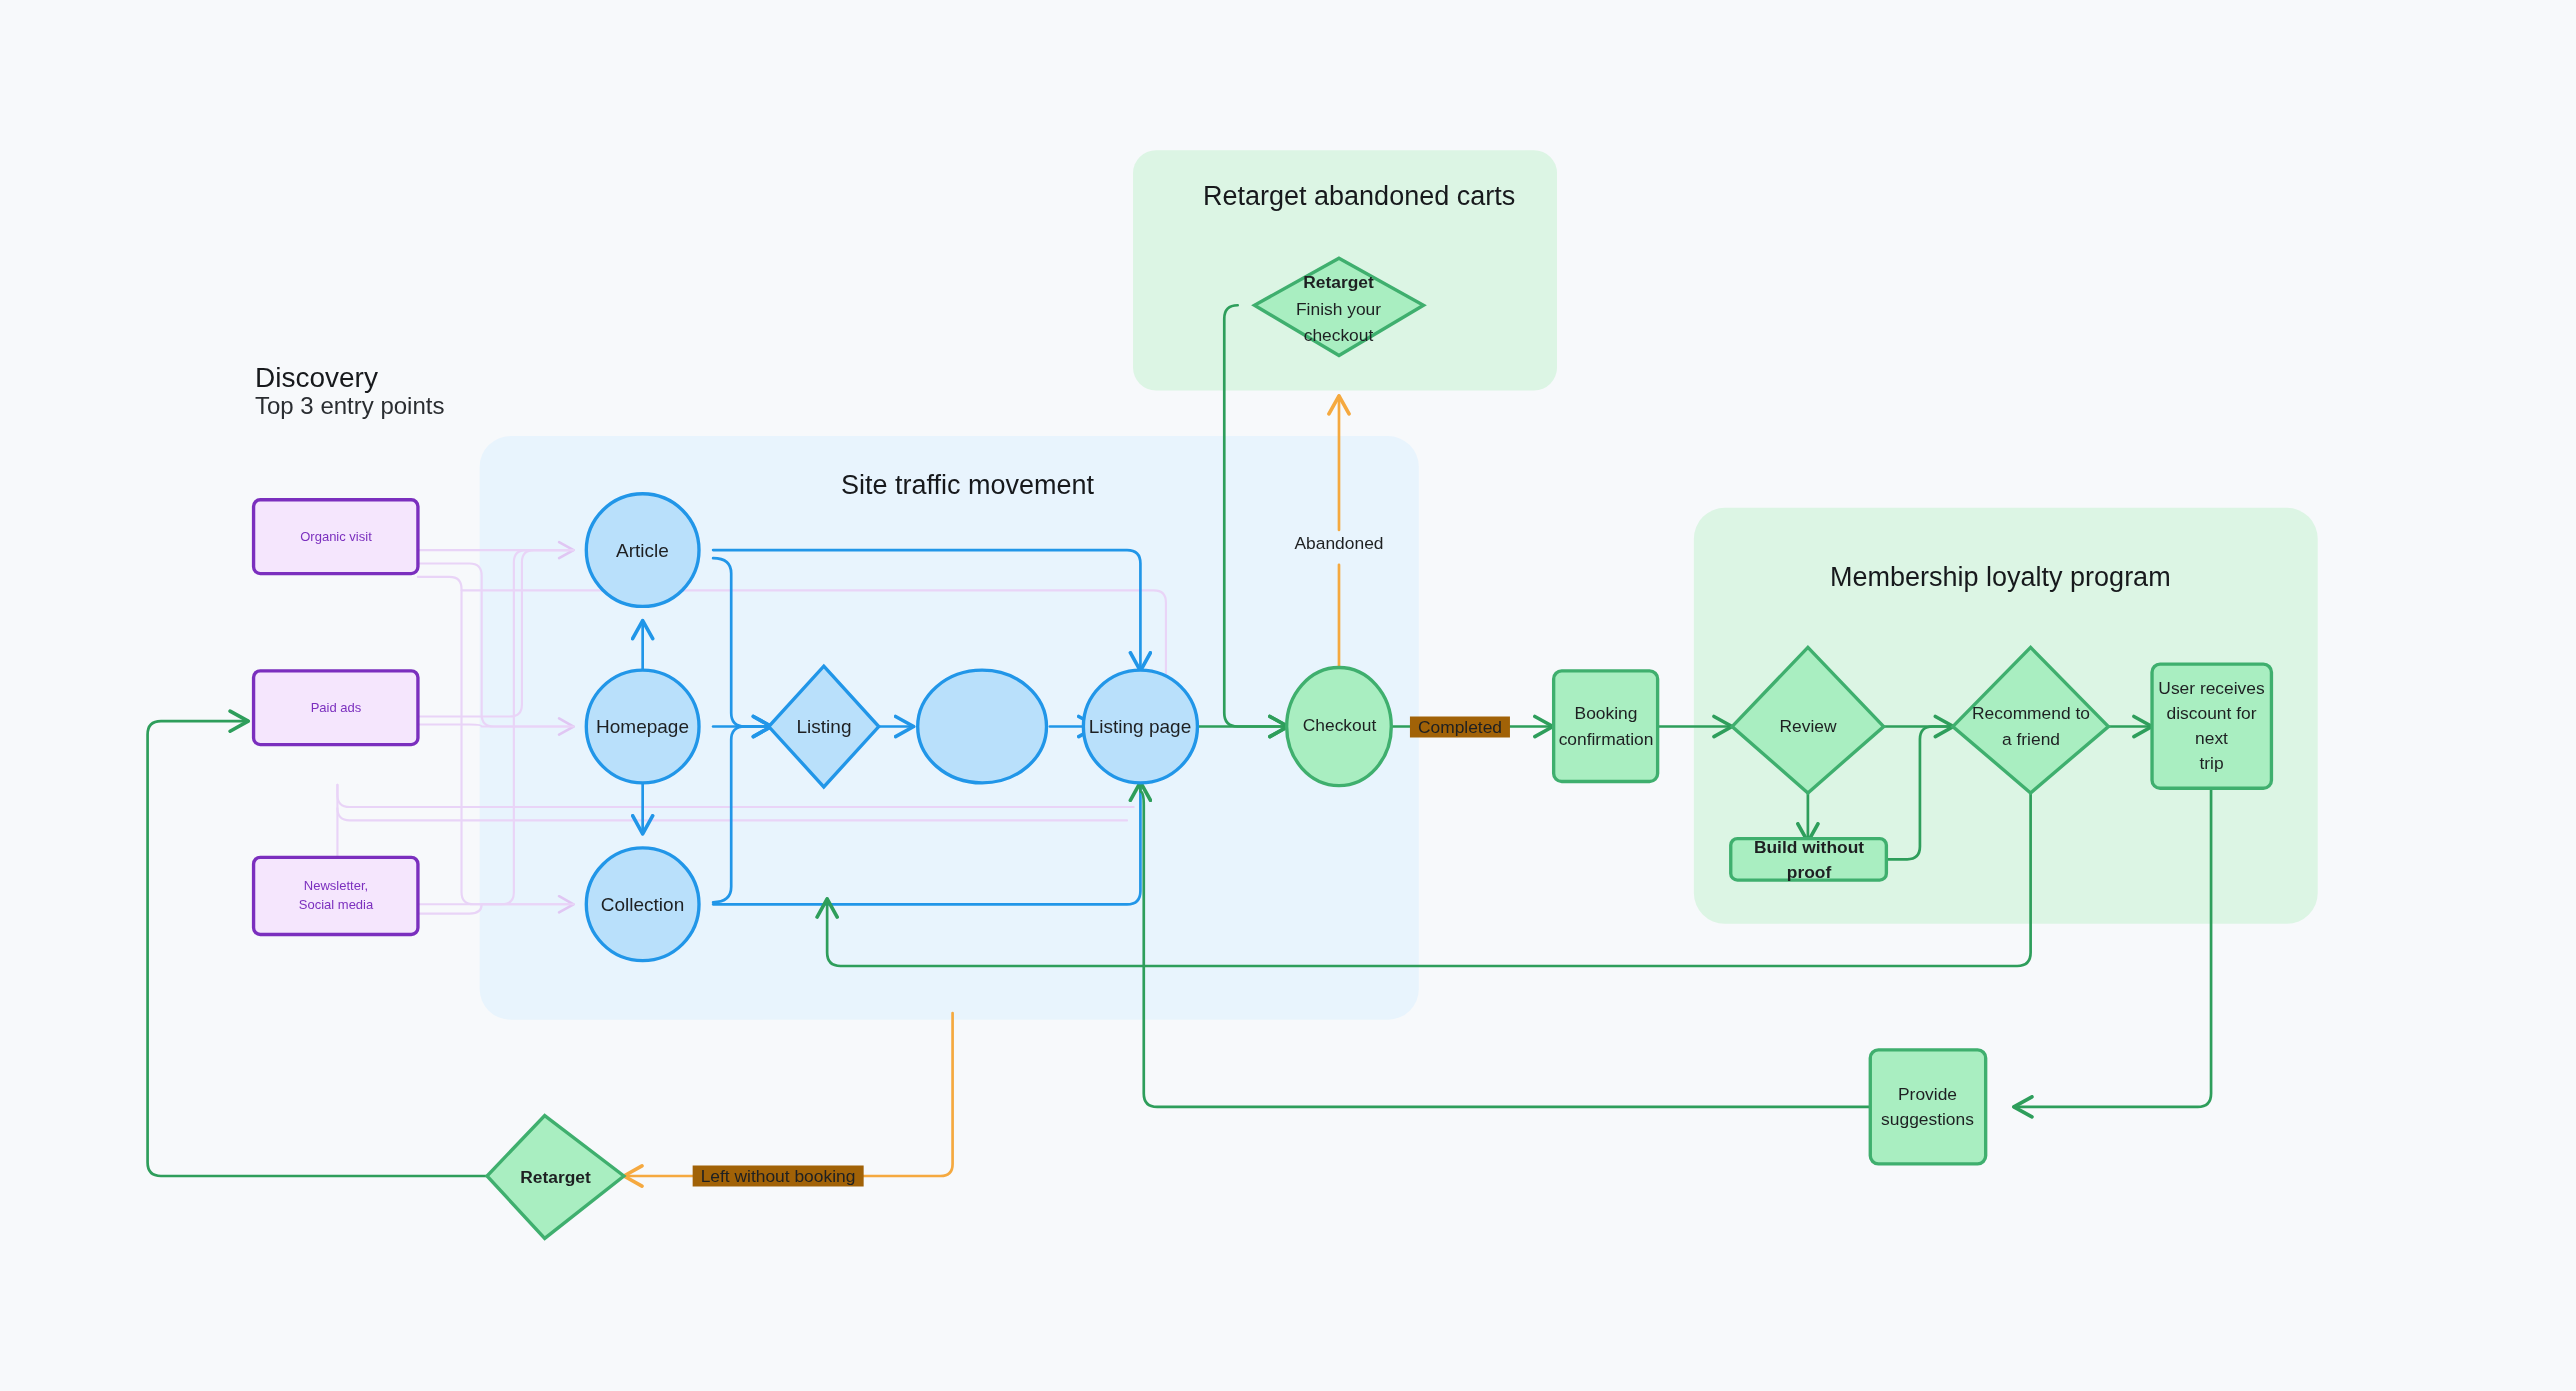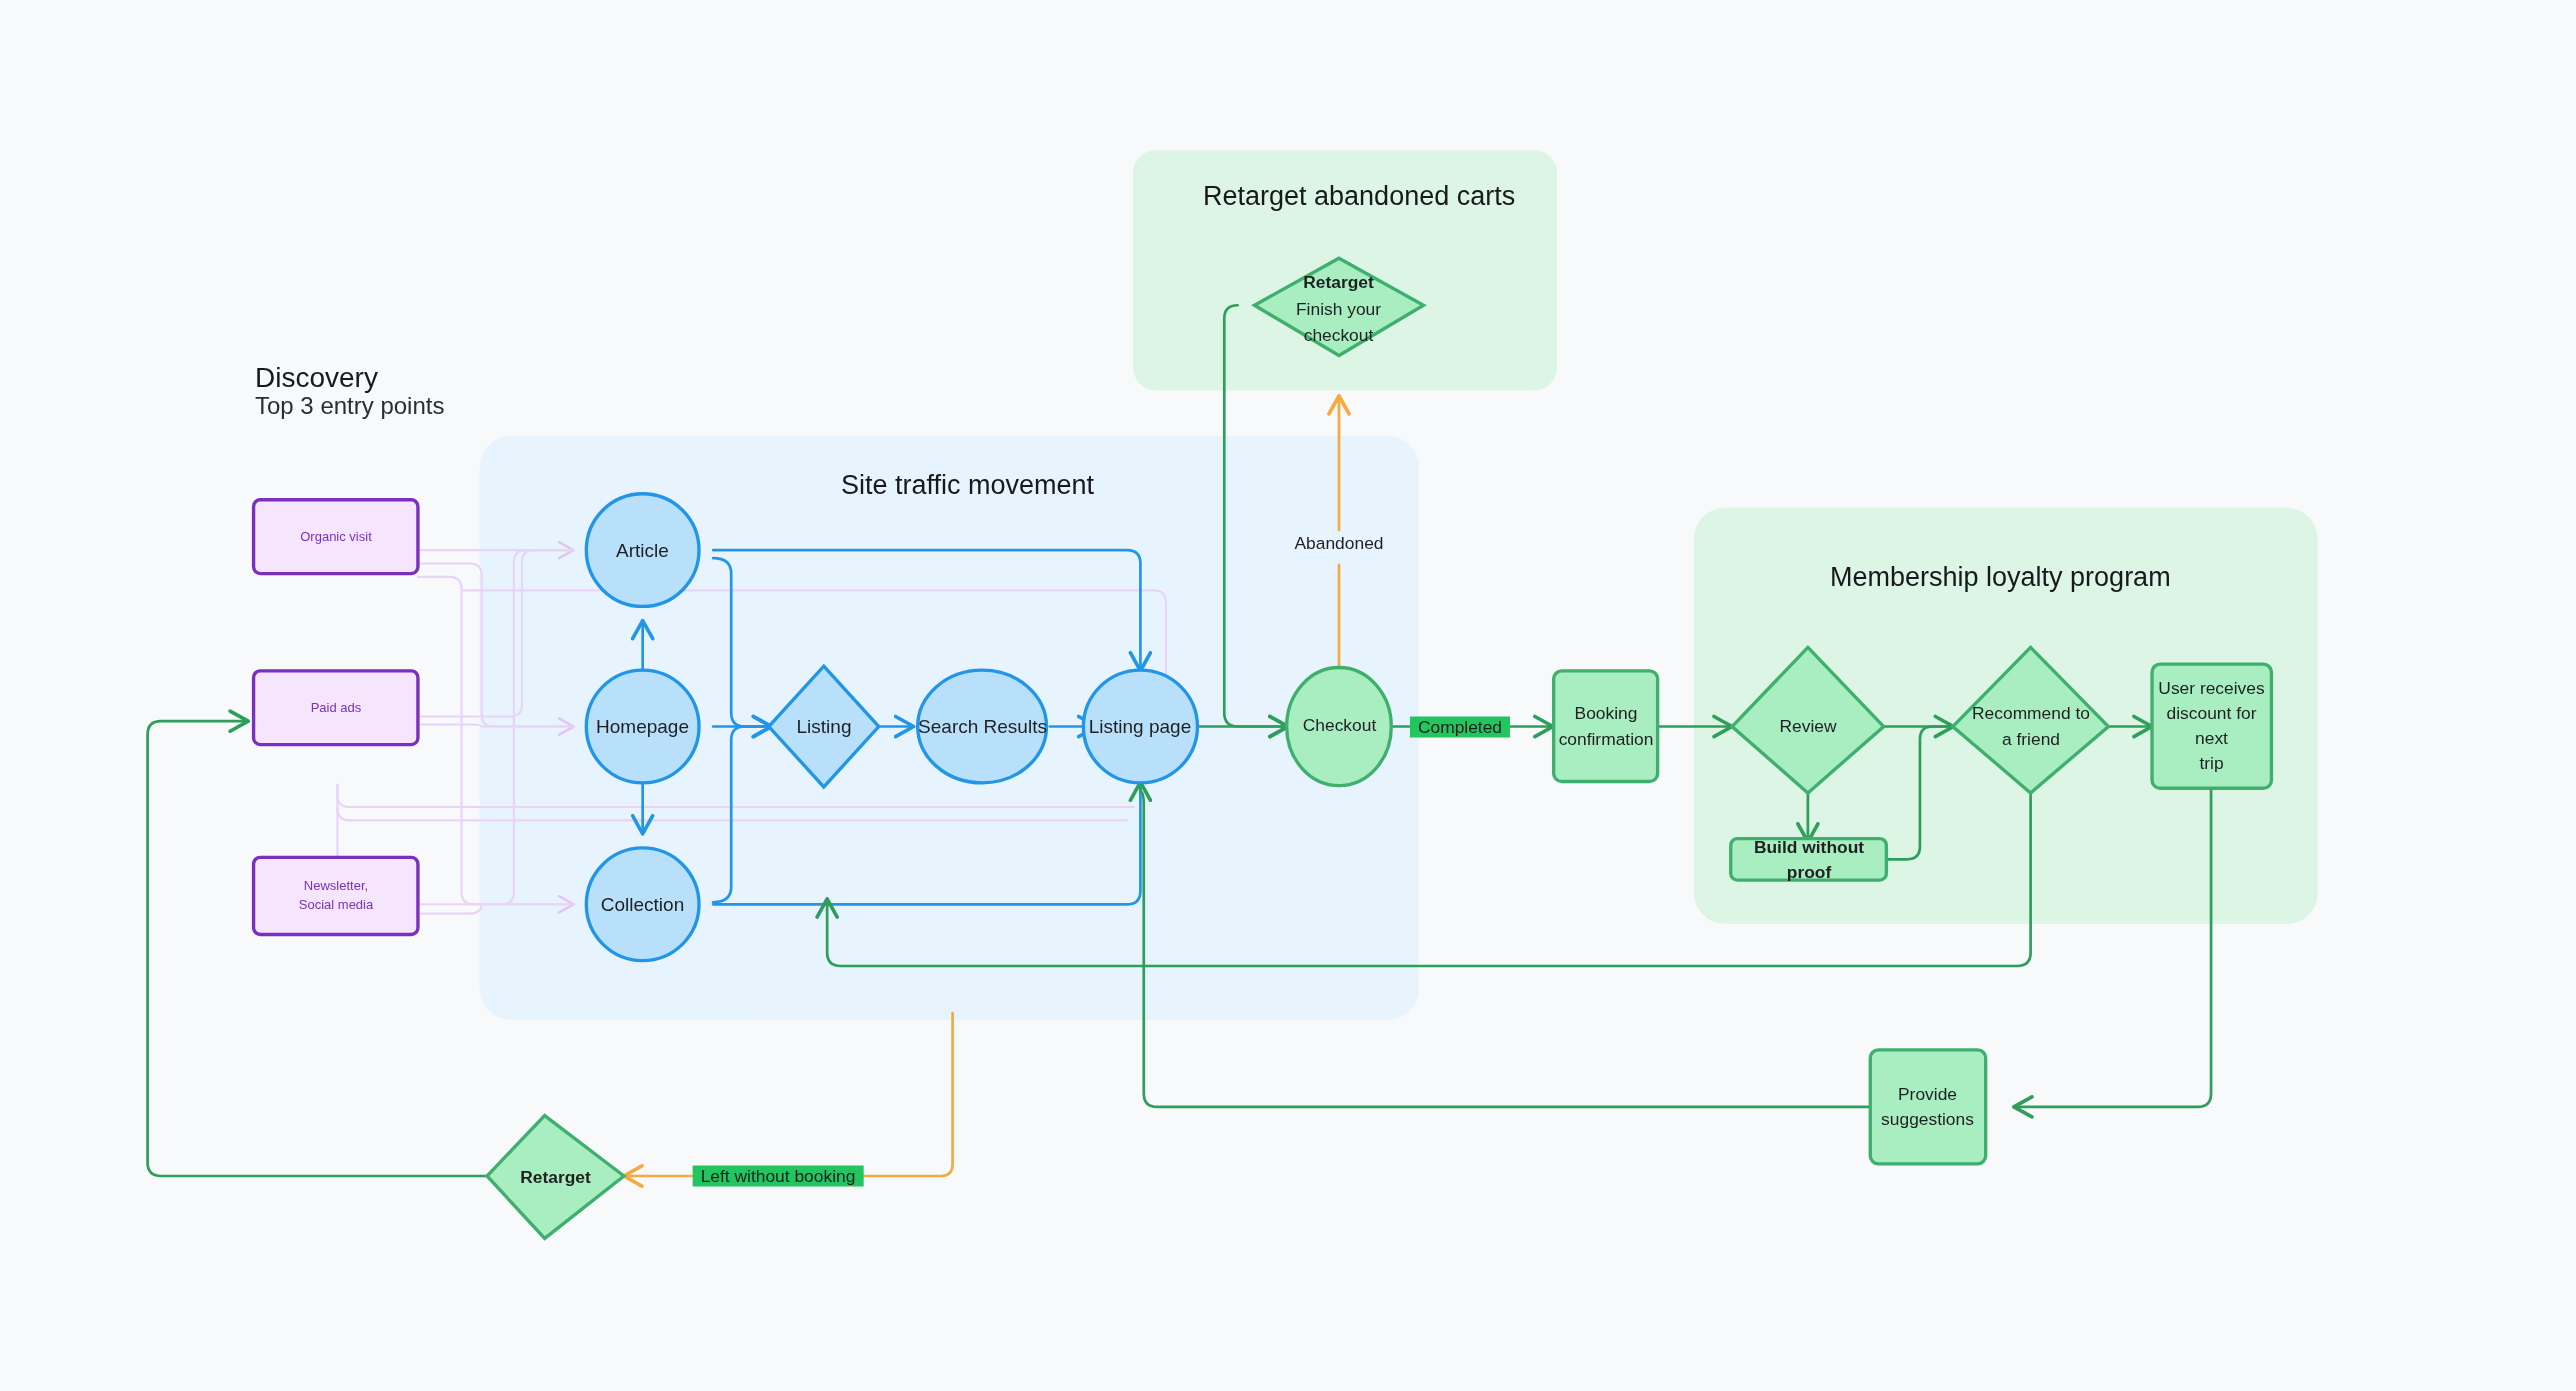--- a/index.html
+++ b/index.html
@@ -37,21 +37,21 @@
     position:absolute;
     color:#2a2d31;
     font-size:24px;
     white-space:nowrap;
   }
   .edge-label{
     position:absolute;
     color:#1e2022;
     font-size:17.4px;
     white-space:nowrap;
-    background:#22c55e;
+    background:#a16207;
     padding:0 8px;
     transform:translate(-50%,-50%);
   }
   .edge-label.on-blue{background:#e8f4fd;}
   .purple-text{color:#7b2fbe;font-size:13px;}
   .blue-text{color:#1e2022;font-size:19px;}
   .green-text{color:#1e2022;font-size:17.4px;}
   .bold{font-weight:bold;}
 </style>
 </head>
@@ -198,21 +198,20 @@
   <div class="node-label purple-text" style="left:254px;top:671px;width:164px;height:74px;">Paid ads</div>
   <div class="node-label purple-text" style="left:254px;top:857px;width:164px;height:77px;flex-direction:column;">
     <span>Newsletter,</span>
     <span>Social media</span>
   </div>
 
   <div class="node-label blue-text" style="left:586px;top:494px;width:113px;height:113px;">Article</div>
   <div class="node-label blue-text" style="left:586px;top:670px;width:113px;height:113px;">Homepage</div>
   <div class="node-label blue-text" style="left:586px;top:848px;width:113px;height:113px;">Collection</div>
   <div class="node-label blue-text" style="left:769px;top:670px;width:110px;height:113px;">Listing</div>
-  <div class="node-label blue-text" style="left:918px;top:670px;width:129px;height:113px;">Search Results</div>
   <div class="node-label blue-text" style="left:1083px;top:670px;width:114px;height:113px;">Listing page</div>
 
   <div class="node-label green-text" style="left:1287px;top:667px;width:105px;height:118px;">Checkout</div>
 
   <div class="node-label green-text" style="left:1258px;top:262px;width:161px;height:94px;flex-direction:column;line-height:1.55;">
     <span class="bold">Retarget</span>
     <span>Finish your</span>
     <span>checkout</span>
   </div>
 

